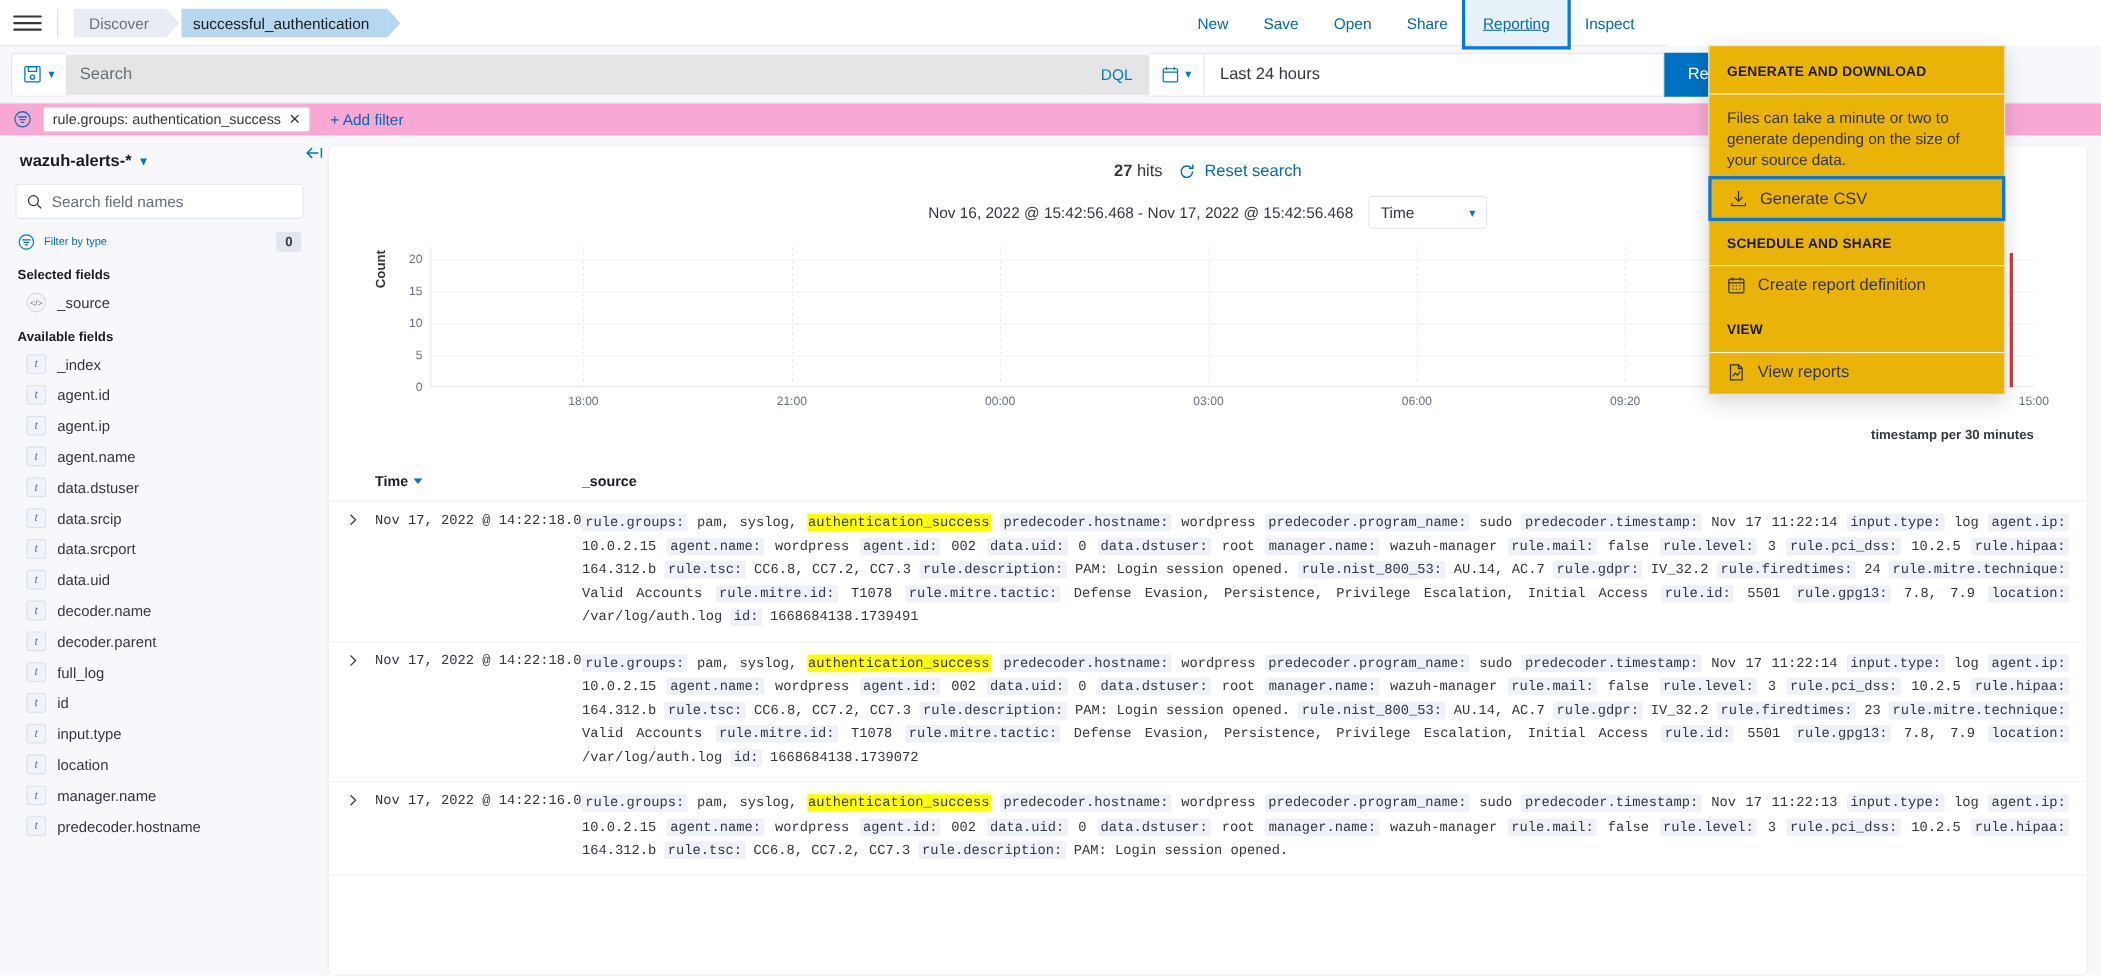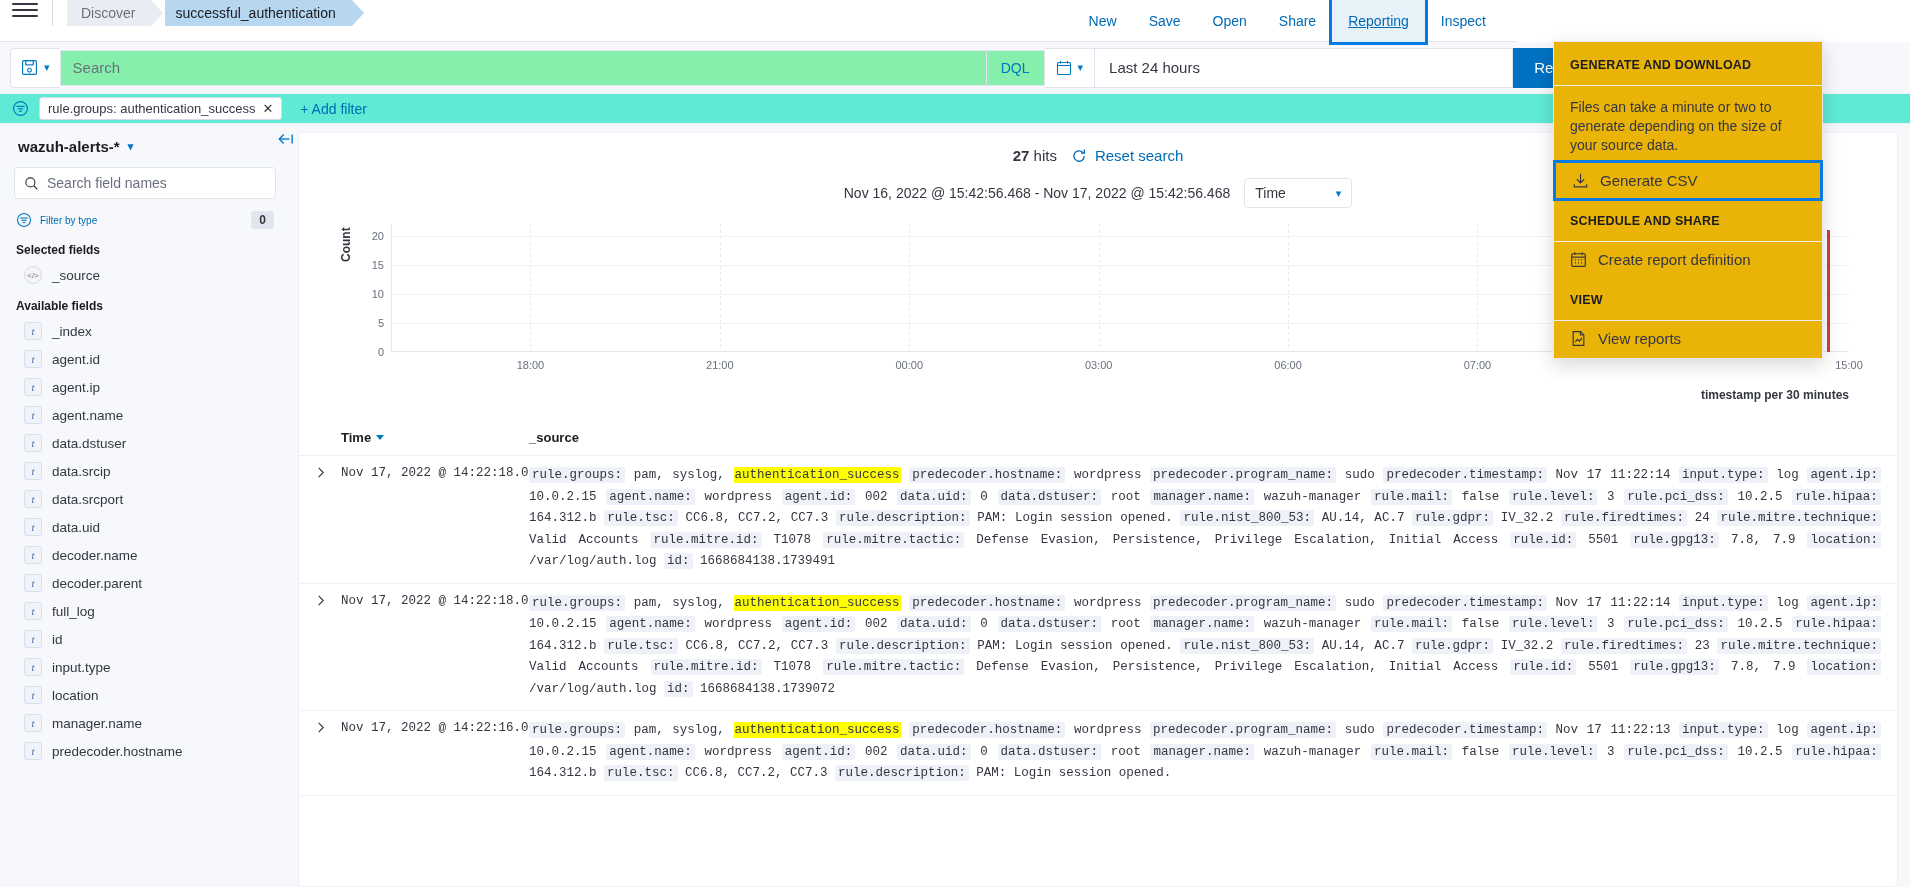--- a/index.html
+++ b/index.html
@@ -9,21 +9,21 @@
     background: #ffffff;
     color: #343741;
     overflow: hidden;
   }
   .app { position: relative; width: 1910px; height: 887px; }
 
   
   .topbar {
     position: absolute; top: 0; left: 0; width: 1516px; height: 42px;
     background: #ffffff; border-bottom: 1px solid #e3e6ea;
-    display: flex; align-items: flex-start;
+    display: flex; align-items: center;
   }
   .hamburger {
     width: 26px; height: 20px; margin-left: 12px; margin-right: 14px;
     display: flex; flex-direction: column; justify-content: center; gap: 4px;
     cursor: pointer;
   }
   .hamburger span { display: block; height: 2px; background: #343741; border-radius: 1px; }
   .nav-divider { width: 1px; height: 26px; background: #d3dae6; margin-right: 14px; }
 
   .breadcrumb { display: flex; align-items: center; height: 26px; }
@@ -64,21 +64,21 @@
   .saved-btn {
     display: flex; align-items: center; gap: 6px;
     height: 40px; padding: 0 10px;
     border: 1px solid #e1e4ec; border-right: none;
     background: #fff; border-radius: 4px 0 0 4px;
     cursor: pointer;
   }
   .ic-save { color: #0079c2; }
   .chev { font-size: 11px; color: #0079c2; }
   .search-wrap {
-    flex: 0 0 985px; height: 36px; background: #86efac;
+    flex: 0 0 985px; height: 36px; background: #e5e5e5;
     border: 1px solid #e1e4ec; display: flex; align-items: center;
     border-radius: 0;
   }
   .search-wrap input {
     flex: 1; border: none; outline: none; height: 38px;
     font-size: 15px; padding: 0 12px; color: #343741; background: transparent;
     font-family: "Liberation Sans", sans-serif;
   }
   .search-wrap input::placeholder { color: #69707d; }
   .dql-badge {
@@ -97,21 +97,21 @@
   .refresh-btn {
     height: 40px; min-width: 96px; background: #0071c2; color: #fff;
     border: none; border-radius: 0 4px 4px 0; font-size: 15px;
     cursor: pointer; font-family: "Liberation Sans", sans-serif;
     padding: 0 18px;
   }
 
   
   .filterbar {
     position: absolute; top: 94px; left: 0; width: 1910px; height: 30px;
-    background: #5eead4; display: flex; align-items: center; padding: 0 12px;
+    background: #f9a8d4; display: flex; align-items: center; padding: 0 12px;
     border-bottom: 1px solid #eef0f4;
   }
   .filter-ic { color: #0079c2; margin-right: 10px; display: flex; }
   .filter-pill {
     display: flex; align-items: center; gap: 7px;
     background: #fff; border: 1px solid #d3dae6; border-radius: 3px;
     padding: 3px 8px; font-size: 13px; color: #343741; cursor: pointer;
   }
   .pill-x { color: #343741; font-size: 13px; cursor: pointer; }
   .add-filter { color: #006bb4; font-size: 14px; margin-left: 18px; cursor: pointer; }
@@ -506,21 +506,21 @@
             <div class="xtick" style="left: 9.5%;">18:00</div>
             <div class="vgrid" style="left: 22.5%;"></div>
             <div class="xtick" style="left: 22.5%;">21:00</div>
             <div class="vgrid" style="left: 35.5%;"></div>
             <div class="xtick" style="left: 35.5%;">00:00</div>
             <div class="vgrid" style="left: 48.5%;"></div>
             <div class="xtick" style="left: 48.5%;">03:00</div>
             <div class="vgrid" style="left: 61.5%;"></div>
             <div class="xtick" style="left: 61.5%;">06:00</div>
             <div class="vgrid" style="left: 74.5%;"></div>
-            <div class="xtick" style="left: 74.5%;">07:00</div>
+            <div class="xtick" style="left: 74.5%;">09:20</div>
             <div class="xtick" style="left: 100%;">15:00</div>
             <div class="bar" style="left: 98.5%; height: 95.4545%; background: rgb(204, 63, 63);"></div>
           </div>
         <div class="xaxis-title">timestamp per 30 minutes</div>
       </div>
 
       <div class="doc-table">
         <div class="doc-head">
           <div class="th-time">
             <span>Time</span>

